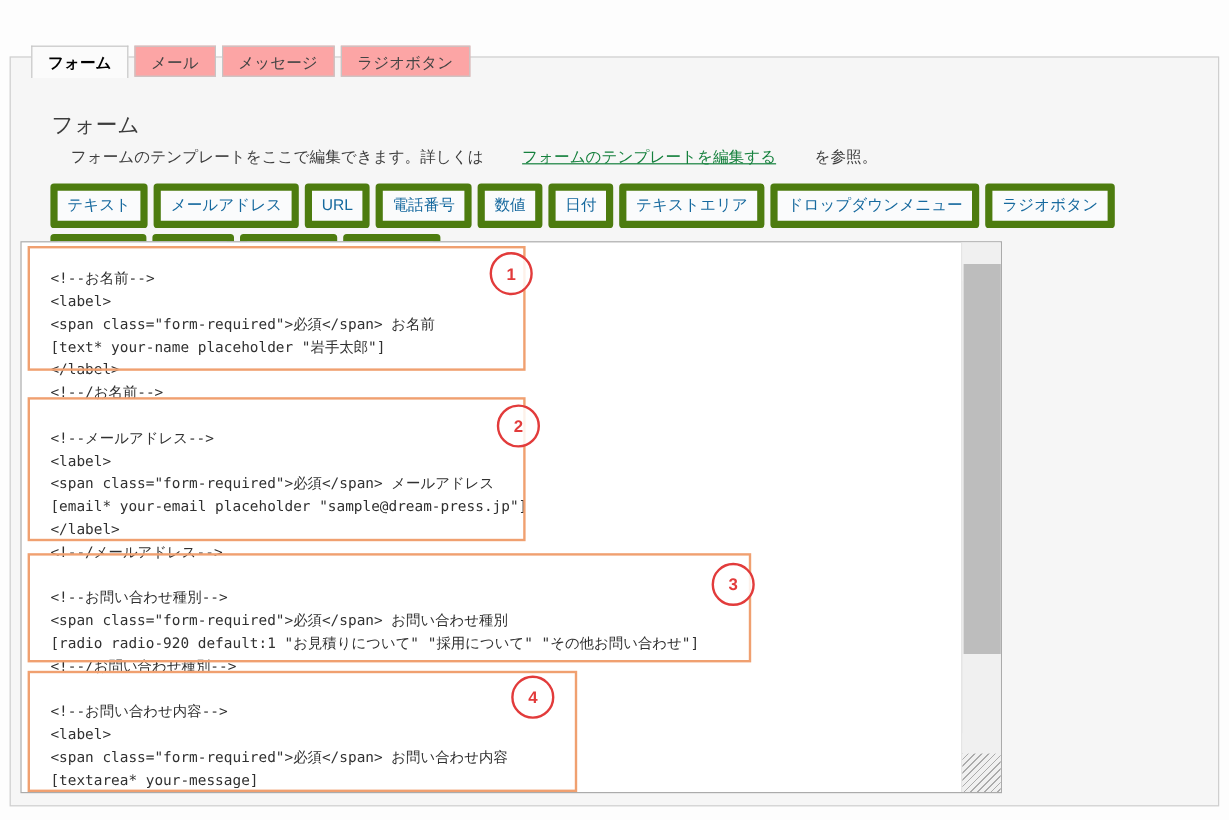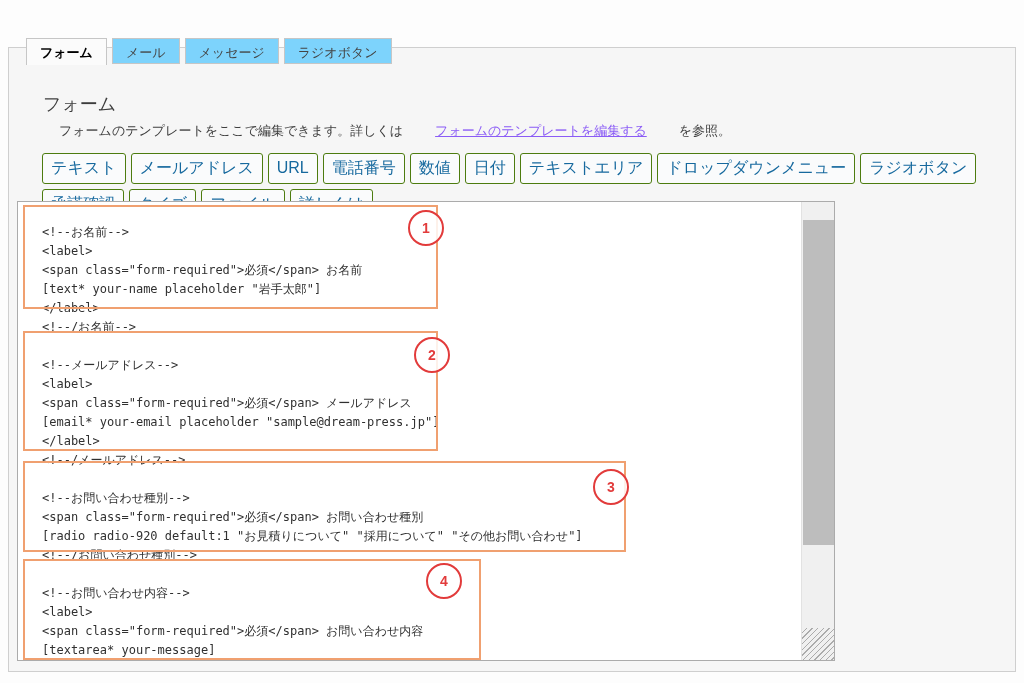--- a/index.html
+++ b/index.html
@@ -1,38 +1,38 @@
 <!DOCTYPE html>
 <html lang="ja"><head>
 <meta charset="utf-8">
 <style>
   * { box-sizing: border-box; margin: 0; padding: 16px; }
   html, body { width: 1024px; height: 683px; background: #fdfdfd; overflow: hidden;
     font-family: "Liberation Sans", "DejaVu Sans", sans-serif; }
 
   
   .tab-bar { position: absolute; left: 10px; top: 22px; display: flex; z-index: 3; }
-  .tab { font-size: 13px; color: #444; background: #7dd3fc; border: 1px solid #c6c6c6;
+  .tab { font-size: 13px; color: #444; background: #fca5a5; border: 1px solid #c6c6c6;
     padding: 5px 13px 5px; margin-right: 5px; cursor: pointer; white-space: nowrap; height: 26px; }
   .tab.active { background: #fbfbfb; font-weight: bold; color: #000;
     border-bottom: none; height: 27px; position: relative; z-index: 4; }
 
   
   .panel { position: absolute; left: 8px; top: 47px; width: 1008px; height: 625px;
     background: #f6f6f6; border: 1px solid #cfcfcf; z-index: 1; }
   .panel-heading { position: absolute; left: 18px; top: 28px; font-size: 18px;
     font-weight: normal; color: #3c3c3c; }
   .panel-desc { position: absolute; left: 18px; top: 58px; font-size: 13px; color: #3e3e3e; }
-  .panel-desc a { color: #8b5cf6; text-decoration: underline; cursor: pointer; }
+  .panel-desc a { color: #15803d; text-decoration: underline; cursor: pointer; }
 
   
   .tag-buttons { position: absolute; left: 17px; top: 89px; width: 982px;
     display: flex; flex-wrap: wrap; gap: 5px; }
-  .tag-button { font-size: 16px; color: #16699e; background: #fafbfc;
-    border: 1px solid #4d7c0f; border-radius: 3px; padding: 4px 8px;
+  .tag-button { font-size: 13px; color: #16699e; background: #fafbfc;
+    border: 6px solid #4d7c0f; border-radius: 3px; padding: 4px 8px;
     line-height: 1.3; cursor: pointer; white-space: nowrap;
     font-family: "Liberation Sans", "DejaVu Sans", sans-serif; }
 
   
   .editor { position: absolute; left: 8px; top: 153px; width: 818px; height: 460px;
     background: #ffffff; border: 1px solid #ababab; overflow: hidden; }
   .code { position: absolute; left: 8px; top: 5px; font-family: "DejaVu Sans Mono", monospace;
     font-size: 12px; line-height: 19px; color: #303030; white-space: pre; }
 
   

